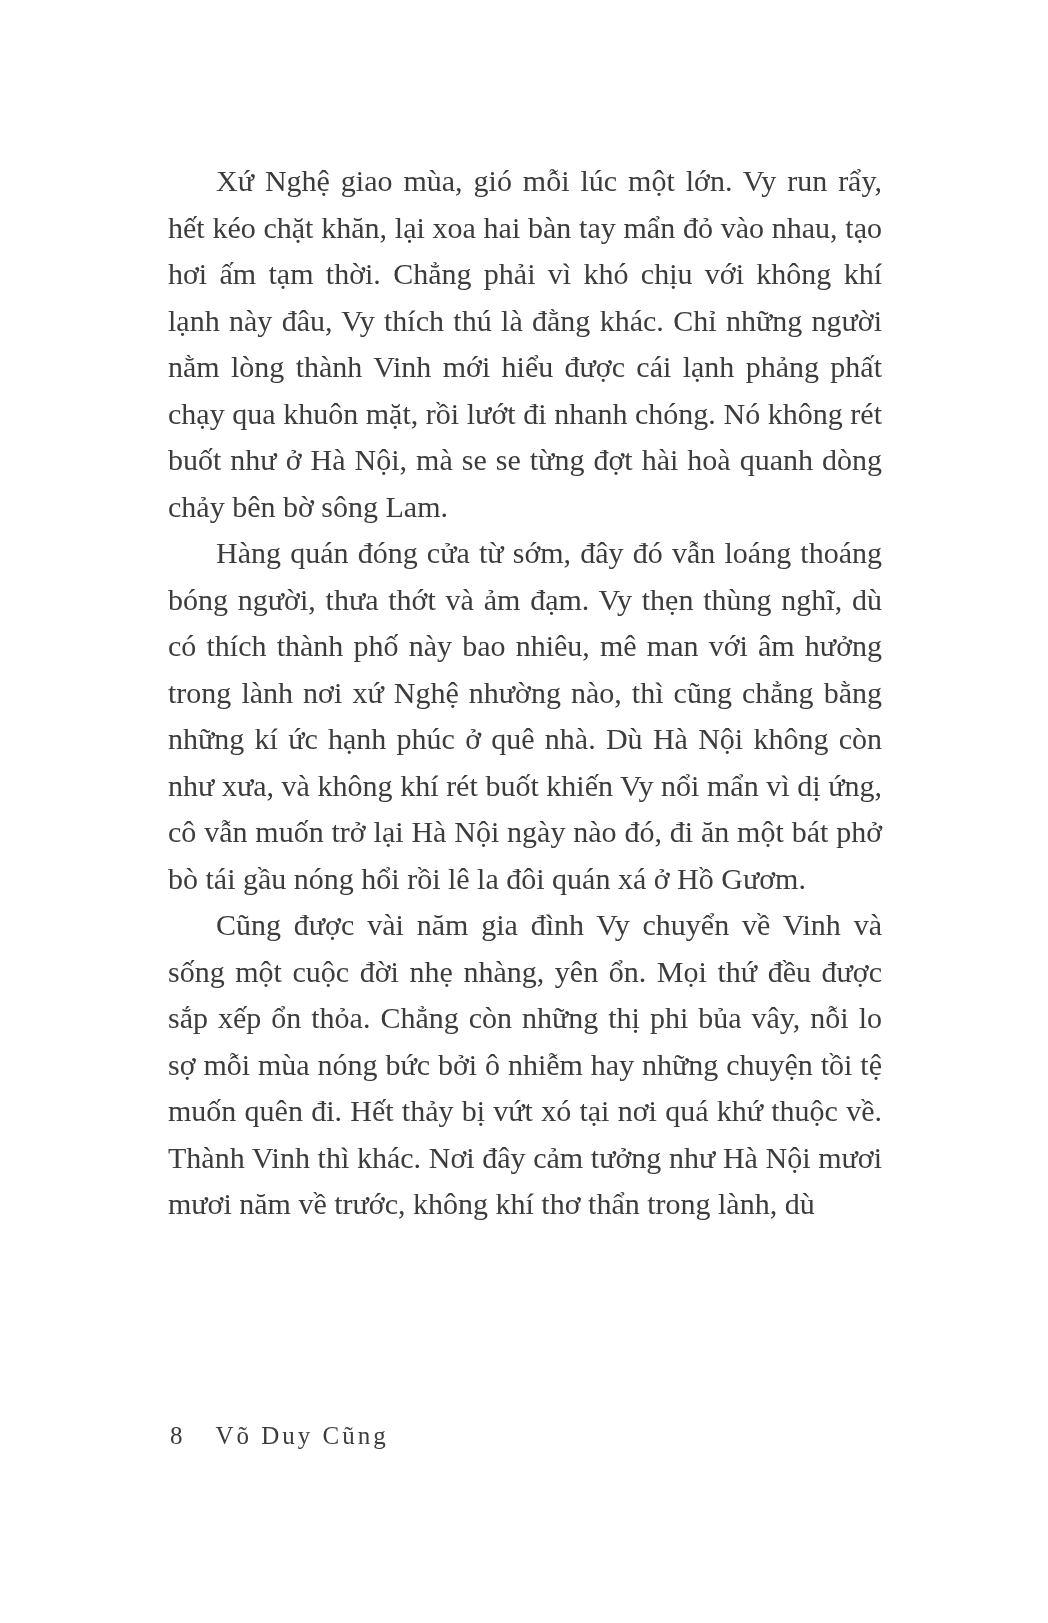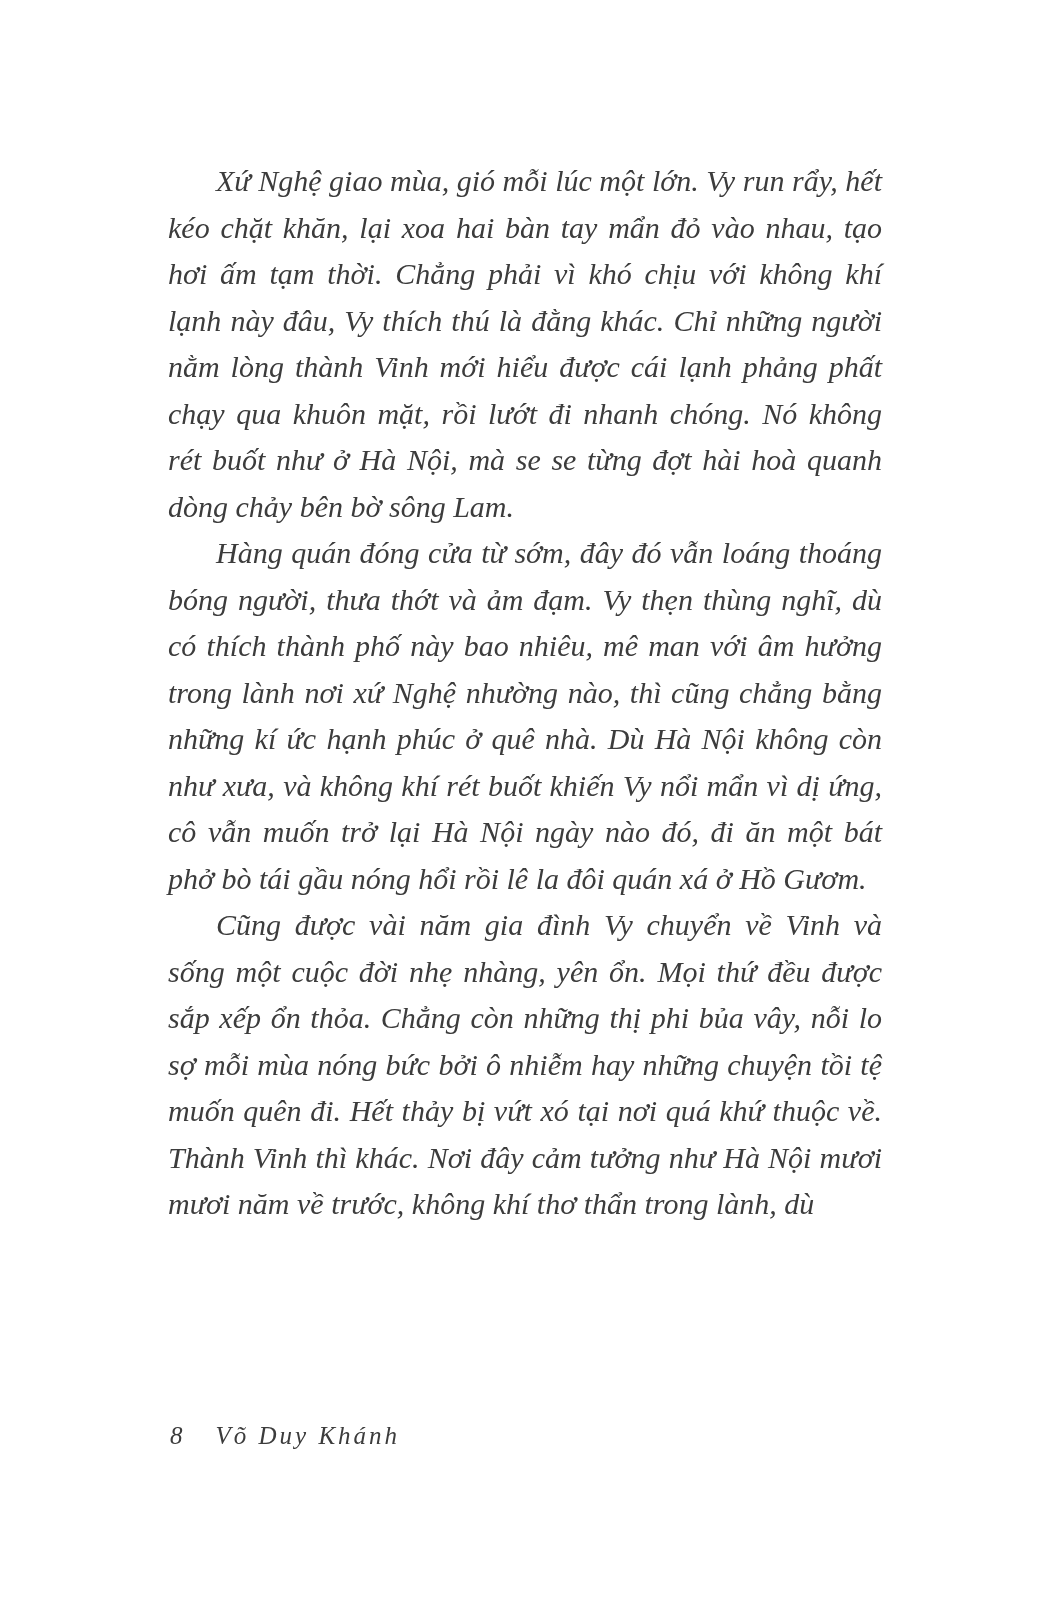--- a/index.html
+++ b/index.html
@@ -11,21 +11,20 @@
       width: 1048px;
       height: 1623px;
       font-family: "Liberation Serif", "DejaVu Serif", serif;
     }
     .page {
       position: relative;
       width: 906px;
       height: 1623px;
       background: #ffffff;
       overflow: hidden;
-      font-style: italic;
     }
     .text-block {
       position: absolute;
       left: 168px;
       top: 158px;
       width: 714px;
       color: #3c3c3c;
       font-size: 30px;
       line-height: 46.5px;
       text-align: justify;
@@ -56,15 +55,15 @@
 </head>
 <body>
 
 <div class="page">
   <div class="text-block">
     <p>Xứ Nghệ giao mùa, gió mỗi lúc một lớn. Vy run rẩy, hết kéo chặt khăn, lại xoa hai bàn tay mẩn đỏ vào nhau, tạo hơi ấm tạm thời. Chẳng phải vì khó chịu với không khí lạnh này đâu, Vy thích thú là đằng khác. Chỉ những người nằm lòng thành Vinh mới hiểu được cái lạnh phảng phất chạy qua khuôn mặt, rồi lướt đi nhanh chóng. Nó không rét buốt như ở Hà Nội, mà se se từng đợt hài hoà quanh dòng chảy bên bờ sông Lam.</p>
     <p>Hàng quán đóng cửa từ sớm, đây đó vẫn loáng thoáng bóng người, thưa thớt và ảm đạm. Vy thẹn thùng nghĩ, dù có thích thành phố này bao nhiêu, mê man với âm hưởng trong lành nơi xứ Nghệ nhường nào, thì cũng chẳng bằng những kí ức hạnh phúc ở quê nhà. Dù Hà Nội không còn như xưa, và không khí rét buốt khiến Vy nổi mẩn vì dị ứng, cô vẫn muốn trở lại Hà Nội ngày nào đó, đi ăn một bát phở bò tái gầu nóng hổi rồi lê la đôi quán xá ở Hồ Gươm.</p>
     <p>Cũng được vài năm gia đình Vy chuyển về Vinh và sống một cuộc đời nhẹ nhàng, yên ổn. Mọi thứ đều được sắp xếp ổn thỏa. Chẳng còn những thị phi bủa vây, nỗi lo sợ mỗi mùa nóng bức bởi ô nhiễm hay những chuyện tồi tệ muốn quên đi. Hết thảy bị vứt xó tại nơi quá khứ thuộc về. Thành Vinh thì khác. Nơi đây cảm tưởng như Hà Nội mươi mươi năm về trước, không khí thơ thẩn trong lành, dù</p>
   </div>
   <div class="footer">
-    <span class="page-number">8</span><span class="author">Võ Duy Khánh</span>
+    <span class="page-number">8</span><span class="author">Võ Duy Cũng</span>
   </div>
 </div>
 
 </body></html>

